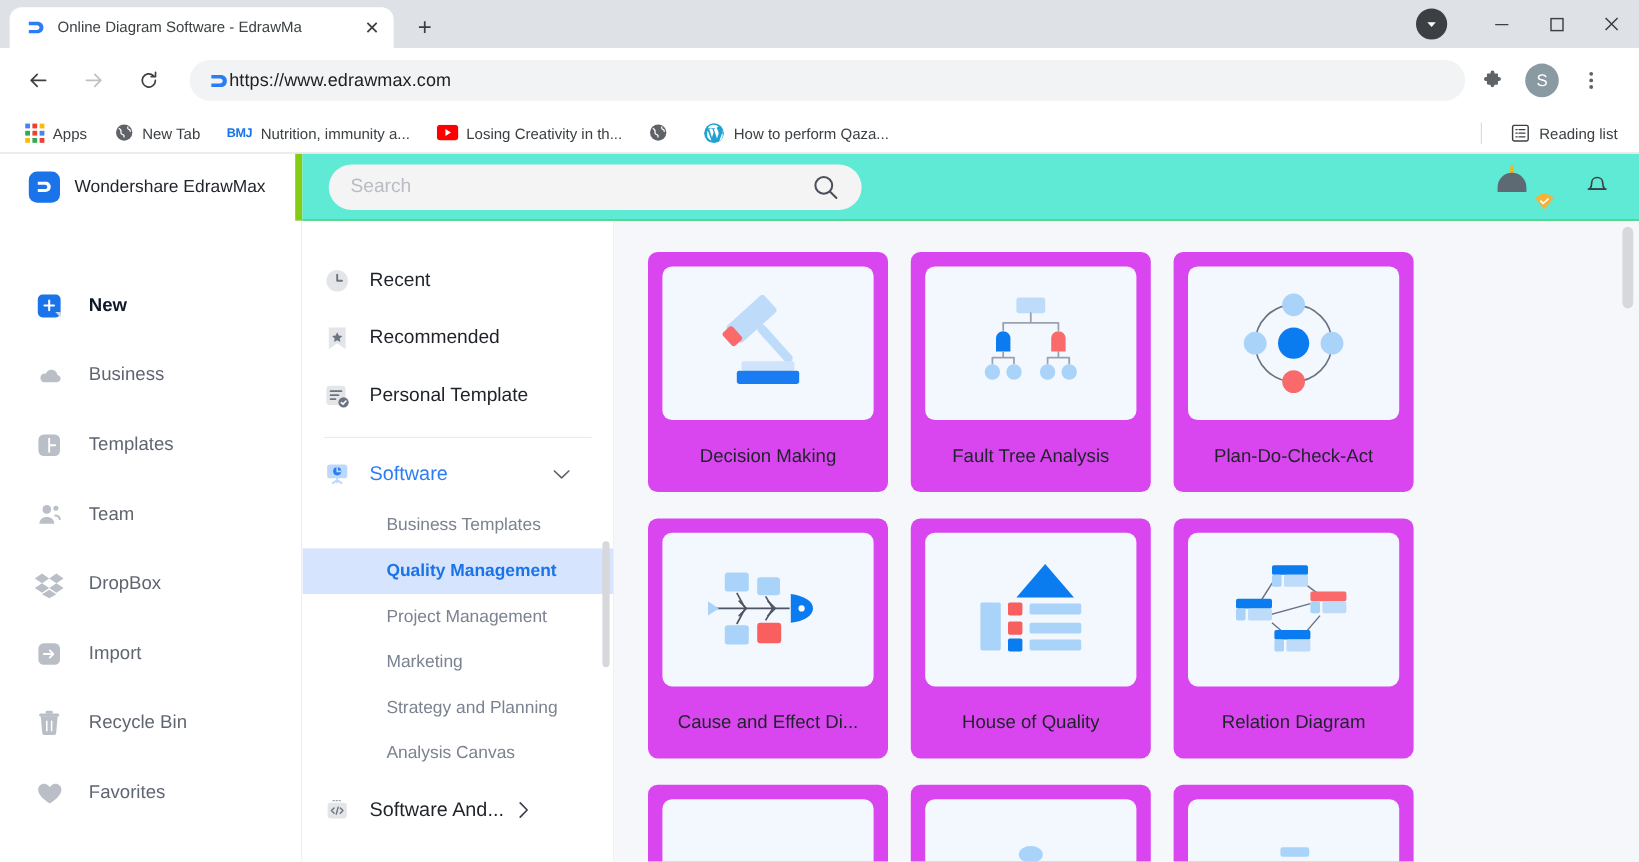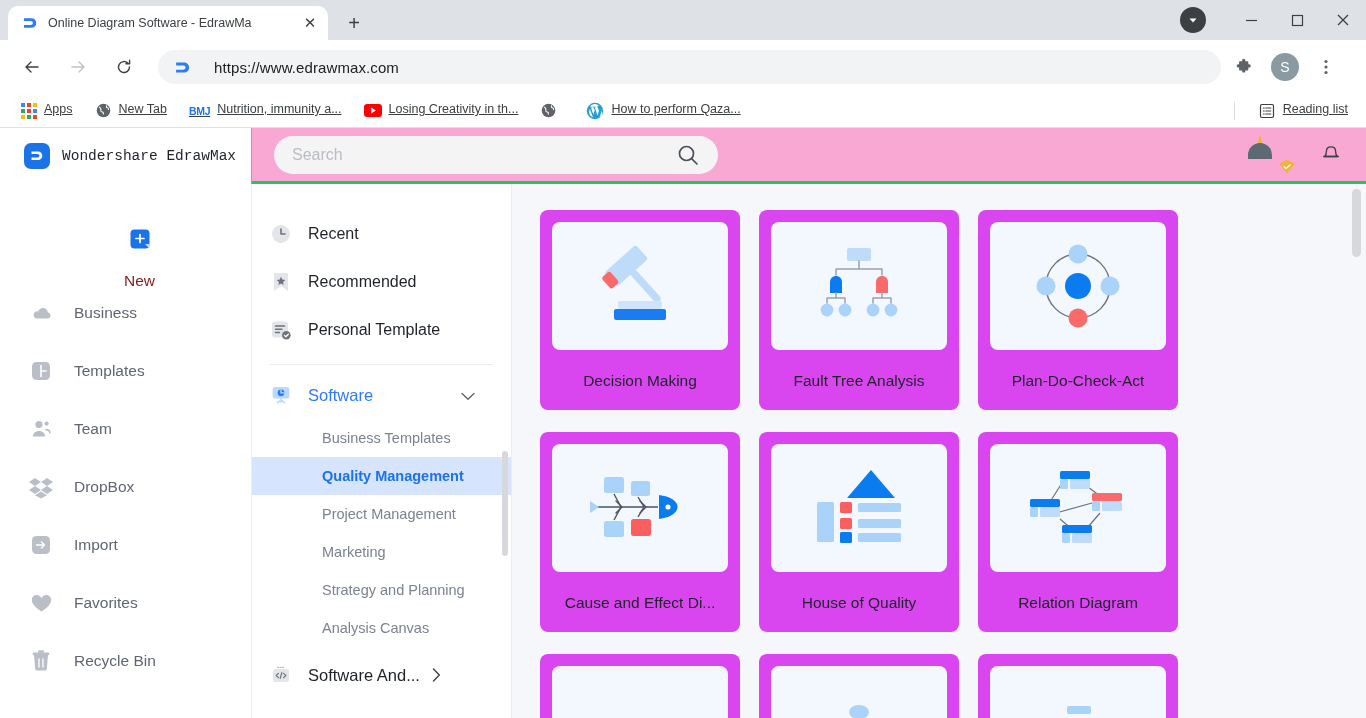--- a/index.html
+++ b/index.html
@@ -86,21 +86,21 @@
   }
   .nav-btn.disabled { color: #bdc1c6; }
   .omnibox {
     flex: 1;
     height: 34px;
     background: #f1f3f4;
     border-radius: 17px;
     display: flex;
     align-items: center;
     padding: 0 16px;
-    gap: 23px;
+    gap: 0;
     margin: 0 6px 0 10px;
     max-width: 1063px;
   }
   .omnibox-text {
     font-size: 15px;
     color: #202124;
     letter-spacing: .1px;
   }
   .toolbar-right { display: flex; align-items: center; gap: 4px; padding-right: 4px; }
   .tb-icon {
@@ -120,26 +120,25 @@
     height: 34px;
     background: #ffffff;
     border-bottom: 1px solid #e0e0e0;
     display: flex;
     align-items: center;
     padding: 0 12px;
     gap: 0px;
     position: relative;
   }
   .bm {
-    display: flex; align-items: flex-start; gap: 7px;
+    display: flex; align-items: flex-end; gap: 7px;
     padding: 4px 8px; border-radius: 4px;
     font-size: 12.5px; color: #3c4043;
     white-space: nowrap;
     margin-right: 6px;
-    text-decoration: underline;
   }
   .bm-ico { width: 30px; height: 17px; flex:0 0 17px; display:flex; align-items:center; justify-content:center;}
   .bm-right { position: absolute; right: 10px; display: flex; align-items: center; gap: 8px; }
   .bm-sep { width: 1px; height: 18px; background: #dadce0; margin-right: 8px; }
 
   .apps-grid { display: grid; grid-template-columns: repeat(3,4px); grid-template-rows: repeat(3,4px); gap: 2px; }
   .apps-grid i { display:block; width:4px; height:4px; }
 
   
   .app { display: flex; height: 582px; background: #fff; }
@@ -158,21 +157,21 @@
   }
   .brand-name { font-size: 14.5px; color: #1f2329; }
   .rail-list { margin-top: 42px; }
   .rail-item {
     height: 58px;
     display: flex; align-items: center; gap: 20px;
     padding-left: 28px;
     color: #5f6671; font-size: 15.5px;
   }
   .rail-item .ri-ico { width: 26px; height: 26px; flex:0 0 26px; display:flex; align-items:center; justify-content:center; }
-  .rail-item.active { color: #7f1d1d; font-weight: normal; flex-direction: column; }
+  .rail-item.active { color: #0f172a; font-weight: bold; }
 
   
   .catpanel {
     width: 260px; flex: 0 0 260px;
     background: #fff;
     border-right: 1px solid #ededed;
     position: relative;
     padding-top: 26px;
     overflow: hidden;
   }
@@ -239,22 +238,22 @@
   .content-scroll {
     position: absolute; right: 5px; top: 5px;
     width: 9px; height: 68px; border-radius: 5px;
     background: #d7d8dc;
   }
 
   
   .appheader {
     height: 56px;
     display: flex; align-items: center;
-    background: #f9a8d4;
-    border-bottom: 3px solid #22c55e;
+    background: #5eead4;
+    border-bottom: 1px solid #22c55e;
     flex: 1;
     padding-left: 22px;
     padding-right: 24px;
     gap: 11px;
   }
   .searchbox {
     width: 444px; height: 38px;
     background: #f4f4f5; border-radius: 19px;
     display: flex; align-items: center;
     padding: 0 18px;
@@ -277,21 +276,21 @@
     width: 24px; height: 16px; border-radius: 12px 12px 0 0; background: #5d6a74;
   }
   .vip {
     position: absolute; right: -3px; bottom: -2px;
     width: 16px; height: 14px; background: #f2b33d;
     clip-path: polygon(50% 0,100% 30%,50% 100%,0 30%);
     display:flex; align-items:center; justify-content:center;
   }
 
   .topstrip { display: flex; }
-  .topstrip-left { width: 252px; flex: 0 0 252px; border-right: 1px solid #84cc16; font-family: Liberation Mono, monospace; }
+  .topstrip-left { width: 252px; flex: 0 0 252px; border-right: 6px solid #84cc16; }
 </style>
 </head>
 <body>
 
 <div class="browser-tabstrip">
   <div class="tab">
     <span class="tab-favicon">
       <svg width="16" height="16" viewBox="0 0 16 16">
           <path d="M2 3.2h7.2c3 0 5 1.9 5 4.8s-2 4.8-5 4.8H2V10h6.6c1.4 0 2.3-.8 2.3-2s-.9-2-2.3-2H2z" fill="#2b7cf6"></path>
         </svg>
@@ -546,37 +545,37 @@
           <svg width="24" height="24" viewBox="0 0 24 24">
               <rect x="3" y="3" width="18" height="18" rx="4.5" fill="#b9bec7"></rect>
               <path d="M7.5 12h8m0 0l-3-3m3 3l-3 3" stroke="#fff" stroke-width="1.5" fill="none" stroke-linecap="round" stroke-linejoin="round"></path>
             </svg>
         </span>
         <span>Import</span>
       </div>
 
       <div class="rail-item">
         <span class="ri-ico">
-          <svg width="25" height="24" viewBox="0 0 25 24">
-              <path d="M12.5 20.5S2.8 14.9 2.8 9.1c0-3 2.3-5 4.9-5 2 0 3.6 1.1 4.8 2.9 1.2-1.8 2.8-2.9 4.8-2.9 2.6 0 4.9 2 4.9 5 0 5.8-9.7 11.4-9.7 11.4z" fill="#b9bec7"></path>
-            </svg>
-        </span>
-        <span>Favorites</span>
-      </div>
-
-      <div class="rail-item">
-        <span class="ri-ico">
           <svg width="22" height="24" viewBox="0 0 22 24">
               <path d="M4 6h14l-1.2 14.1a1.6 1.6 0 0 1-1.6 1.5H6.8a1.6 1.6 0 0 1-1.6-1.5z" fill="#b9bec7"></path>
               <rect x="2.6" y="3.6" width="16.8" height="2.6" rx="1.3" fill="#b9bec7"></rect>
               <rect x="8" y="1.2" width="6" height="2.6" rx="1.2" fill="#b9bec7"></rect>
               <path d="M9 10v8M13 10v8" stroke="#fff" stroke-width="1.3" stroke-linecap="round"></path>
             </svg>
         </span>
         <span>Recycle Bin</span>
+      </div>
+
+      <div class="rail-item">
+        <span class="ri-ico">
+          <svg width="25" height="24" viewBox="0 0 25 24">
+              <path d="M12.5 20.5S2.8 14.9 2.8 9.1c0-3 2.3-5 4.9-5 2 0 3.6 1.1 4.8 2.9 1.2-1.8 2.8-2.9 4.8-2.9 2.6 0 4.9 2 4.9 5 0 5.8-9.7 11.4-9.7 11.4z" fill="#b9bec7"></path>
+            </svg>
+        </span>
+        <span>Favorites</span>
       </div>
 
     </div>
   </nav>
 
   <aside class="catpanel">
     <div class="cat-top">
 
       <div class="cat-row">
         <span class="cat-ico">

